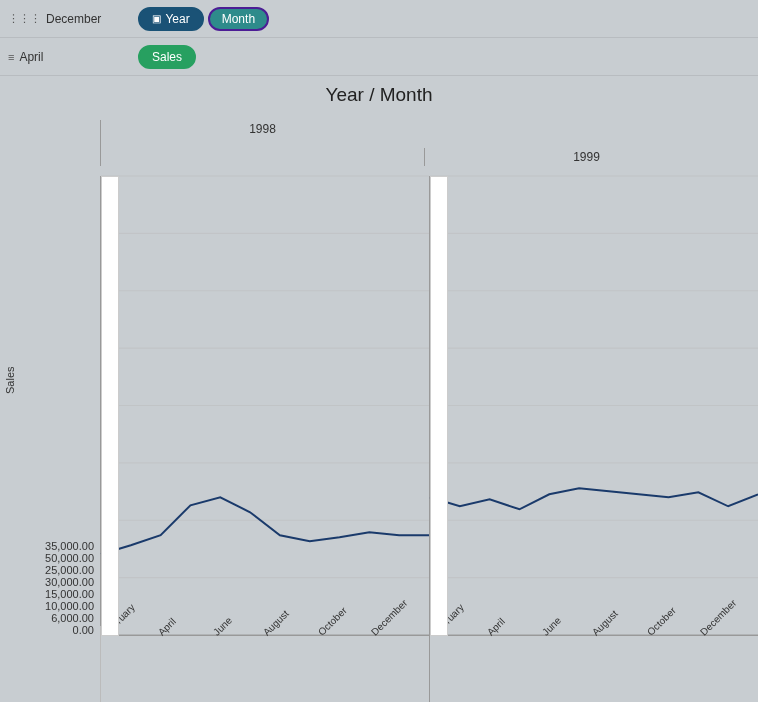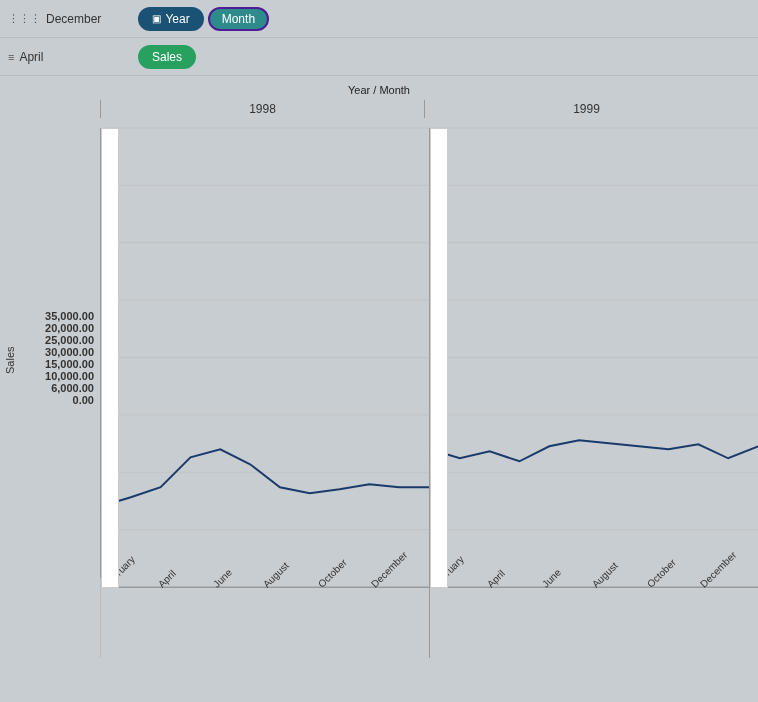--- a/index.html
+++ b/index.html
@@ -60,23 +60,23 @@
       font-size: 10px;
     }
     .chart-area {
       background: #c8cdd1;
       padding: 8px 0 0 0;
       display: flex;
       flex-direction: column;
       align-items: center;
     }
     .chart-title {
-      font-size: 11px;
+      font-size: 19px;
       color: #222;
-      margin-bottom: 4px;
+      margin-bottom: 14px;
       font-weight: normal;
       text-align: center;
     }
     .y-axis-label {
       writing-mode: vertical-rl;
       transform: rotate(180deg);
       font-size: 11px;
       color: #333;
       display: flex;
       align-items: center;
@@ -96,27 +96,26 @@
       color: #333;
       border-left: 1px solid #999;
       flex: 1;
       padding: 2px 0;
     }
     .y-axis {
       width: 80px;
       position: relative;
       display: flex;
       flex-direction: column;
-      justify-content: center;
+      justify-content: flex-end;
       align-items: flex-end;
       padding-right: 6px;
       padding-bottom: 0;
       height: 460px;
       margin-top: 10px;
-      font-weight: bold;
     }
     .y-tick {
       font-size: 11px;
       color: #333;
       text-align: right;
       white-space: nowrap;
     }
     .plots-area {
       flex: 1;
       display: flex;
@@ -191,27 +190,27 @@
   <div class="chart-title">Year / Month</div>
 
   <div style="display:flex; width:758px;">
 
     <div class="y-axis-label">Sales</div>
 
     <div style="flex:1; display:flex; flex-direction:column;">
 
       <div class="year-headers">
         <div class="year-header">1998</div>
-        <div class="year-header" style="border-left:1px solid #999;">1999</div>
+        <div class="year-header" style="border-left:1px solid #999;margin-top:28px;">1999</div>
       </div>
 
       <div style="display:flex; height:460px;">
         <div class="y-axis">
           <span class="y-tick">35,000.00</span>
-          <span class="y-tick">20,000.00</span>
+          <span class="y-tick">50,000.00</span>
           <span class="y-tick">25,000.00</span>
           <span class="y-tick">30,000.00</span>
           <span class="y-tick">15,000.00</span>
           <span class="y-tick">10,000.00</span>
           <span class="y-tick">6,000.00</span>
           <span class="y-tick">0.00</span>
         </div>
 
         <div class="plots-area">
 

